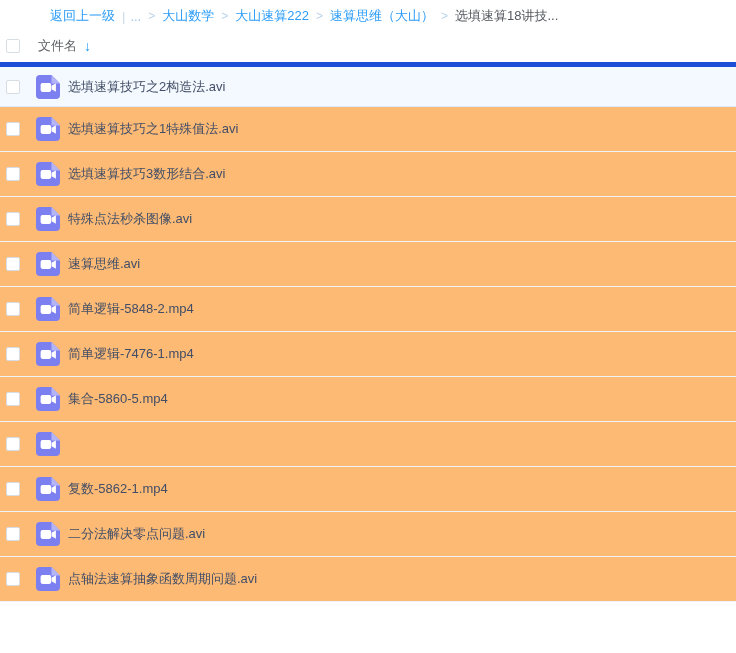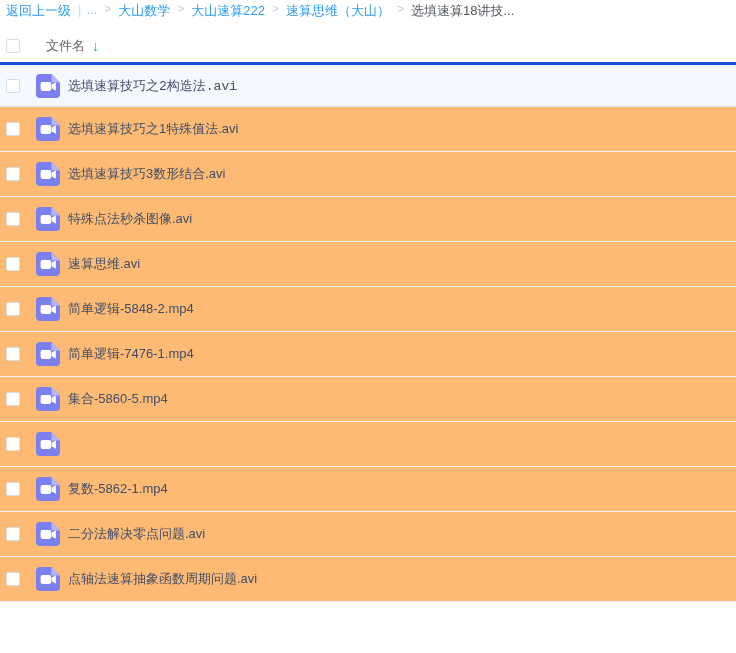--- a/index.html
+++ b/index.html
@@ -6,23 +6,23 @@
   html, body { margin: 0; padding: 0; }
   body {
     width: 736px; height: 653px;
     background: #ffffff;
     font-family: "Liberation Sans", "DejaVu Sans", sans-serif;
     overflow: hidden;
   }
 
   
   .breadcrumb {
-    display: flex; 
+    display: flex; align-items: center;
     height: 30px; padding: 2px 8px 0 6px;
-    font-size: 13px; white-space: nowrap; overflow: hidden;
+    font-size: 13px; white-space: nowrap; overflow: hidden; margin-left: 44px;
   }
   .crumb-link {
     color: var(--link-blue, #2b9cf8);
     text-decoration: none; cursor: pointer;
   }
   .crumb-pipe { color: #ccd9e6; margin: 0 5px 0 7px; }
   .crumb-ellipsis { color: #9cc4e8; cursor: pointer; text-decoration: none; }
   .crumb-sep {
     color: var(--crumb-separator, #b9d3ea);
     margin: 0 7px; font-size: 12px;
@@ -37,41 +37,40 @@
     display: flex; align-items: center;
     height: 32px; padding-left: 6px;
   }
   .checkbox {
     display: inline-block; flex: 0 0 auto;
     width: 14px; height: 14px;
     border: 1px solid #d8dde5; border-radius: 2px;
     background: #fff; cursor: pointer;
   }
   .header-label {
-    margin-left: 26px; font-size: 13px;
+    margin-left: 18px; font-size: 13px;
     color: var(--header-text, #606266); cursor: pointer;
   }
   .sort-icon {
     margin-left: 7px; font-size: 14px; font-weight: bold;
     color: var(--sort-blue, #1e9bf5); cursor: pointer; line-height: 1;
   }
 
   
   .file-list { width: 100%; }
   .file-row {
     display: flex; align-items: center;
     height: 45px; padding-left: 6px;
     border-bottom: 1px solid var(--row-divider, #eef3f9);
     background: #fdba74; cursor: pointer;
   }
   .file-row.highlighted {
     background: var(--highlight-bg, #f3f9fe);
-    border-top: 3px solid #1d4ed8;
+    border-top: 5px solid #1d4ed8;
     border-bottom: 1px solid #d9eafc;
-    font-family: Liberation Mono, monospace;
   }
   .row-icon {
     width: 24px; height: 24px; margin-left: 16px; flex: 0 0 auto;
   }
   .row-icon svg { display: block; }
   .ic-body { fill: var(--icon-purple, #7c7ff0); }
   .ic-fold { fill: var(--icon-fold, #b3b5f8); }
   .ic-cam  { fill: #ffffff; }
   .file-name {
     margin-left: 8px; font-size: 13px;

